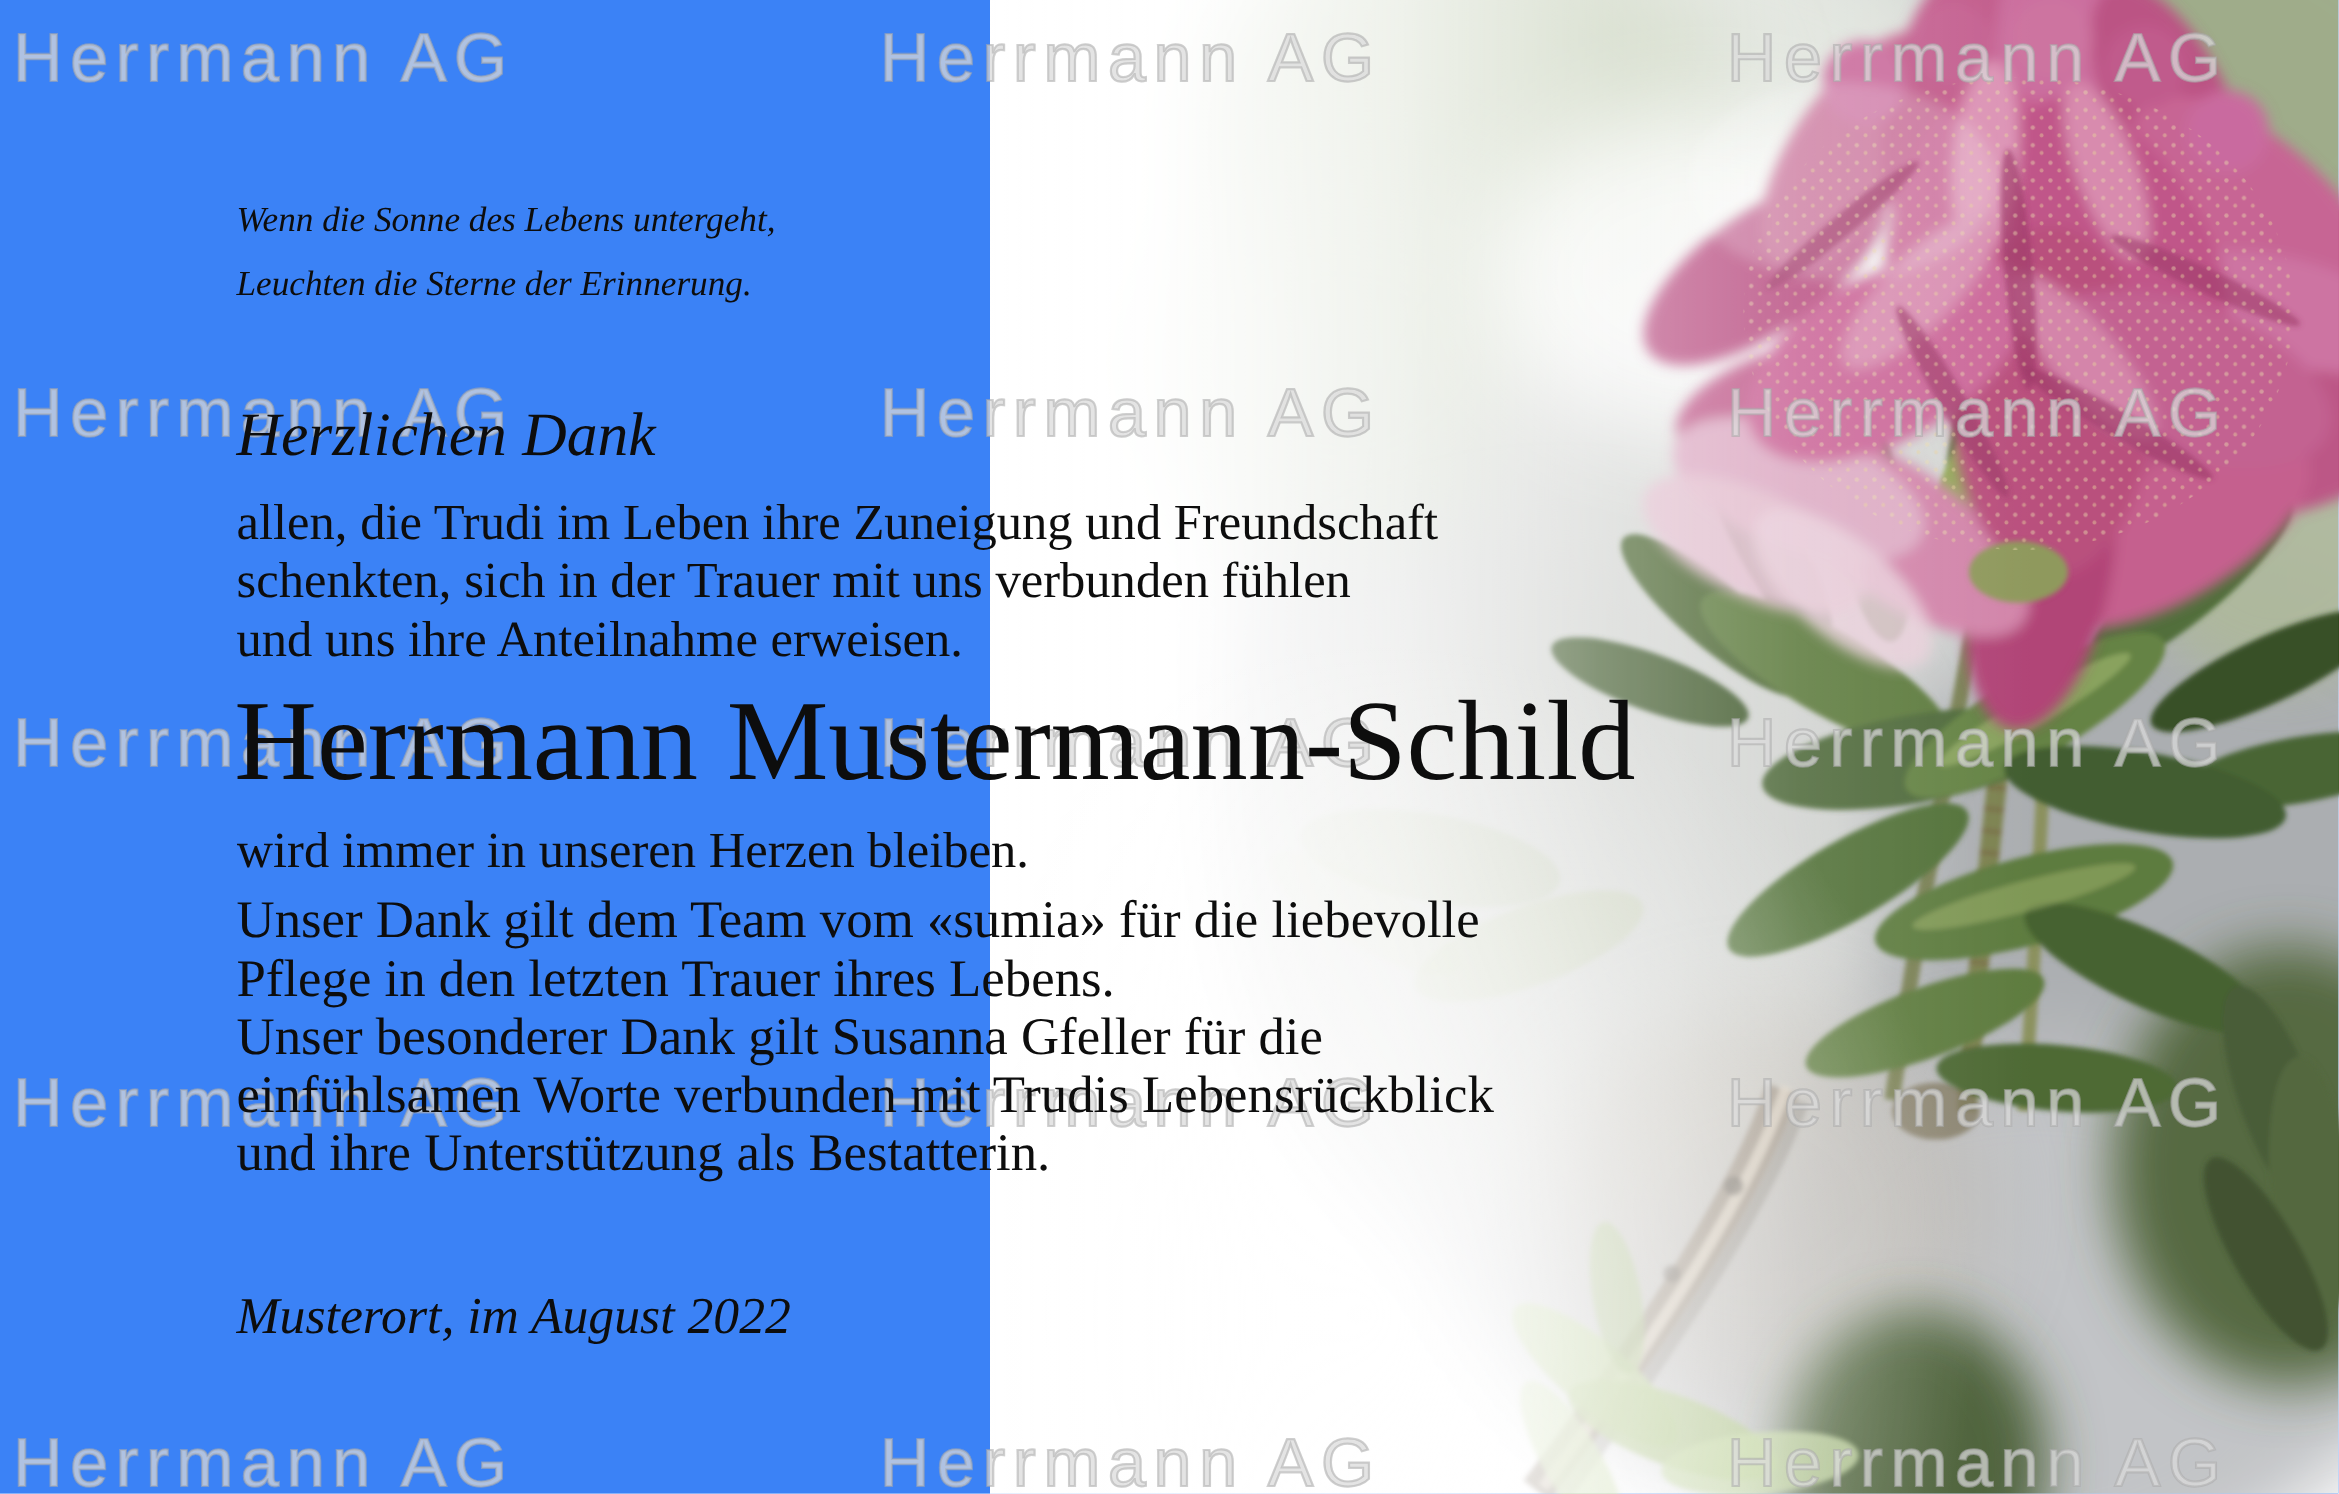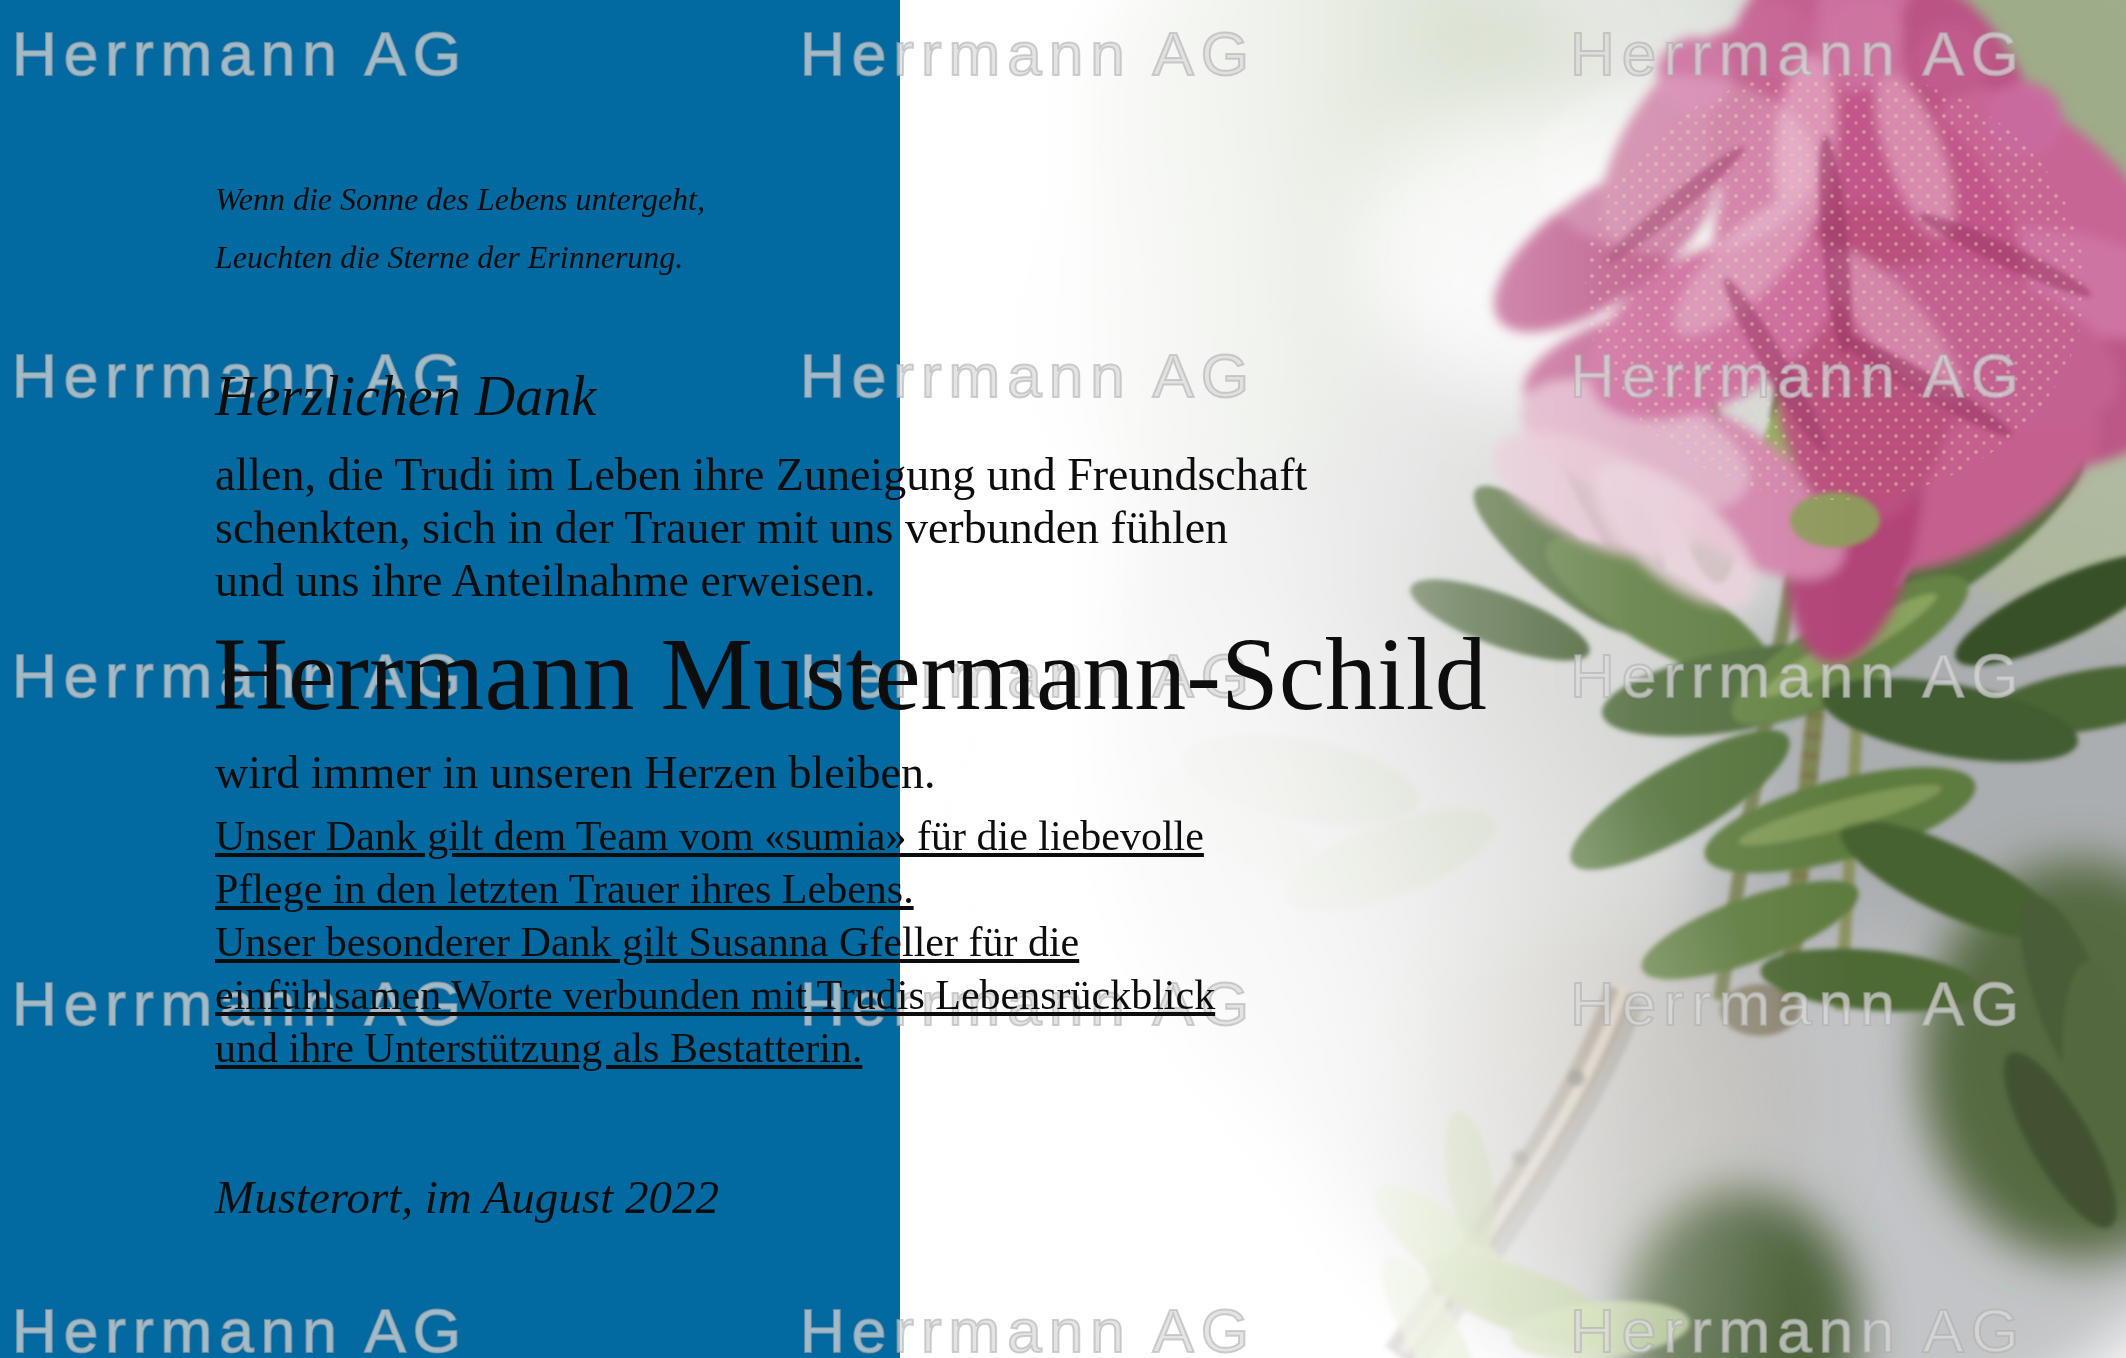--- a/index.html
+++ b/index.html
@@ -1,18 +1,18 @@
 <!DOCTYPE html>
 <html><head>
 <meta charset="utf-8">
 <style>
   html,body{margin:0;padding:0;background:#ffffff;}
   .card{
     position:relative;width:2126px;height:1358px;overflow:hidden;
-    background:#0369a1;color:#0d0d0d;
+    background:#3b82f6;color:#0d0d0d;
     font-family:"Liberation Serif", serif;
   }
   .photo{position:absolute;top:0;left:900px;width:1226px;height:1358px;z-index:1;}
   .wm{
     position:absolute;z-index:2;white-space:nowrap;
     font-family:"Liberation Sans", sans-serif;
     font-size:62px;font-weight:400;letter-spacing:7px;
     color:rgba(255,255,255,0.40);
     -webkit-text-stroke:2px rgba(172,172,172,0.55);
     text-shadow:0 0 1px rgba(175,175,175,0.55);
@@ -20,21 +20,21 @@
   .txt{position:absolute;z-index:3;white-space:nowrap;line-height:1;}
   .txt span{display:block;}
   .it{font-style:italic;}
   .quote{top:170px;left:215px;font-size:32px;}
   .quote span{line-height:58px;}
   .salutation{top:368px;left:215px;font-size:56px;}
   .thanks{top:448px;left:215px;font-size:46px;}
   .thanks span{line-height:53px;}
   .deceased{top:622px;left:213px;font-size:104px;}
   .remember{top:750px;left:215px;font-size:46px;}
-  .gratitude{top:810px;left:215px;font-size:42px;text-decoration:underline;}
+  .gratitude{top:810px;left:215px;font-size:48px;}
   .gratitude span{line-height:53px;}
   .footer-line{top:1142px;left:0;width:2126px;height:60px;font-size:47px;margin-top:32px;}
   .footer-line .place{position:absolute;left:215px;top:0;}
   .footer-line .family{position:absolute;left:1010px;top:0;}
 </style>
 </head>
 <body>
 
 <div class="card">
 

